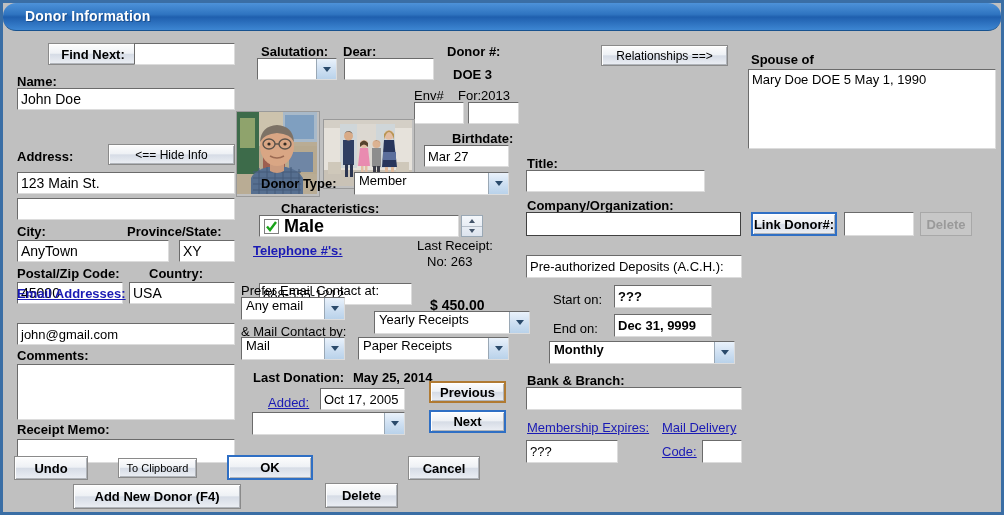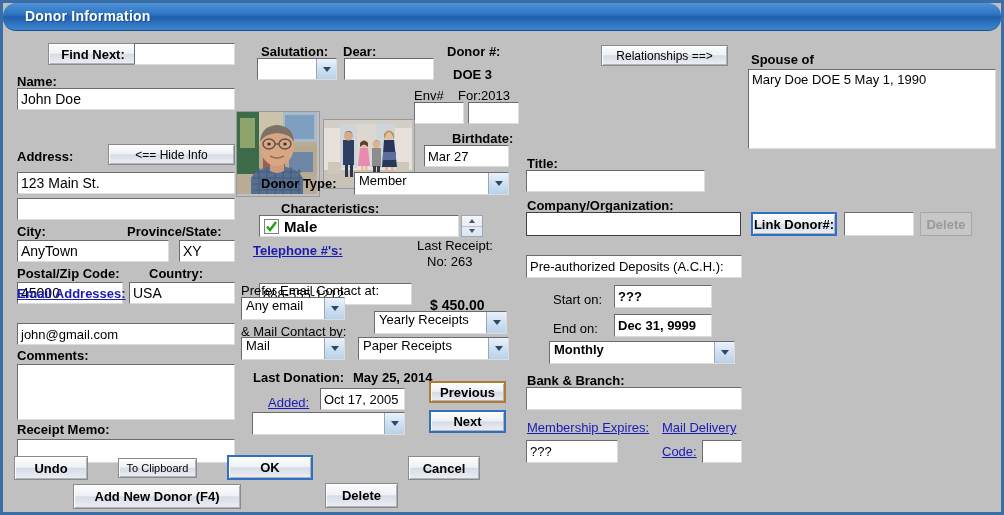--- a/index.html
+++ b/index.html
@@ -98,21 +98,21 @@
     border:1px solid #808080;border-top-color:#6b6b6b;border-left-color:#6b6b6b;
     border-right-color:#dcdcdc;border-bottom-color:#dcdcdc;
     display:flex;align-items:center;
   }
   .chkmark{
     width:13px;height:13px;margin-left:4px;margin-right:5px;
     border:1px solid #7f7f7f;background:#fff;
     display:flex;align-items:center;justify-content:center;flex:none;
   }
   .chkmark svg{display:block;}
-  .chkbox .ctxt{font-size:15px;font-weight:bold;color:#000;}
+  .chkbox .ctxt{font-size:18px;font-weight:bold;color:#000;}
   .spin{
     position:absolute;width:22px;box-sizing:border-box;
     background:linear-gradient(to bottom,#f4f7fb,#dde4ee);
     border:1px solid #9aa8b5;
     display:flex;flex-direction:column;
   }
   .spin div{
     flex:1;display:flex;align-items:center;justify-content:center;cursor:pointer;
   }
   .spin .u{border-bottom:1px solid #b6bfca;}
@@ -306,21 +306,21 @@
         </div>
     </div>
     <div class="lbl norm" style="left:238px;top:293px;">&amp; Mail Contact by:</div>
     <div class="combo" style="left:238px;top:306px;width:104px;height:23px;">
       <div class="val">Mail</div>
       <div class="arw">
           <div class="chev"></div>
         </div>
     </div>
 
-    <div class="combo" style="left:371px;top:280px;width:133px;height:23px;">
+    <div class="combo" style="left:371px;top:280px;width:156px;height:23px;">
       <div class="val">Yearly Receipts</div>
       <div class="arw">
           <div class="chev"></div>
         </div>
     </div>
     <div class="combo" style="left:355px;top:306px;width:151px;height:23px;">
       <div class="val">Paper Receipts</div>
       <div class="arw">
           <div class="chev"></div>
         </div>

